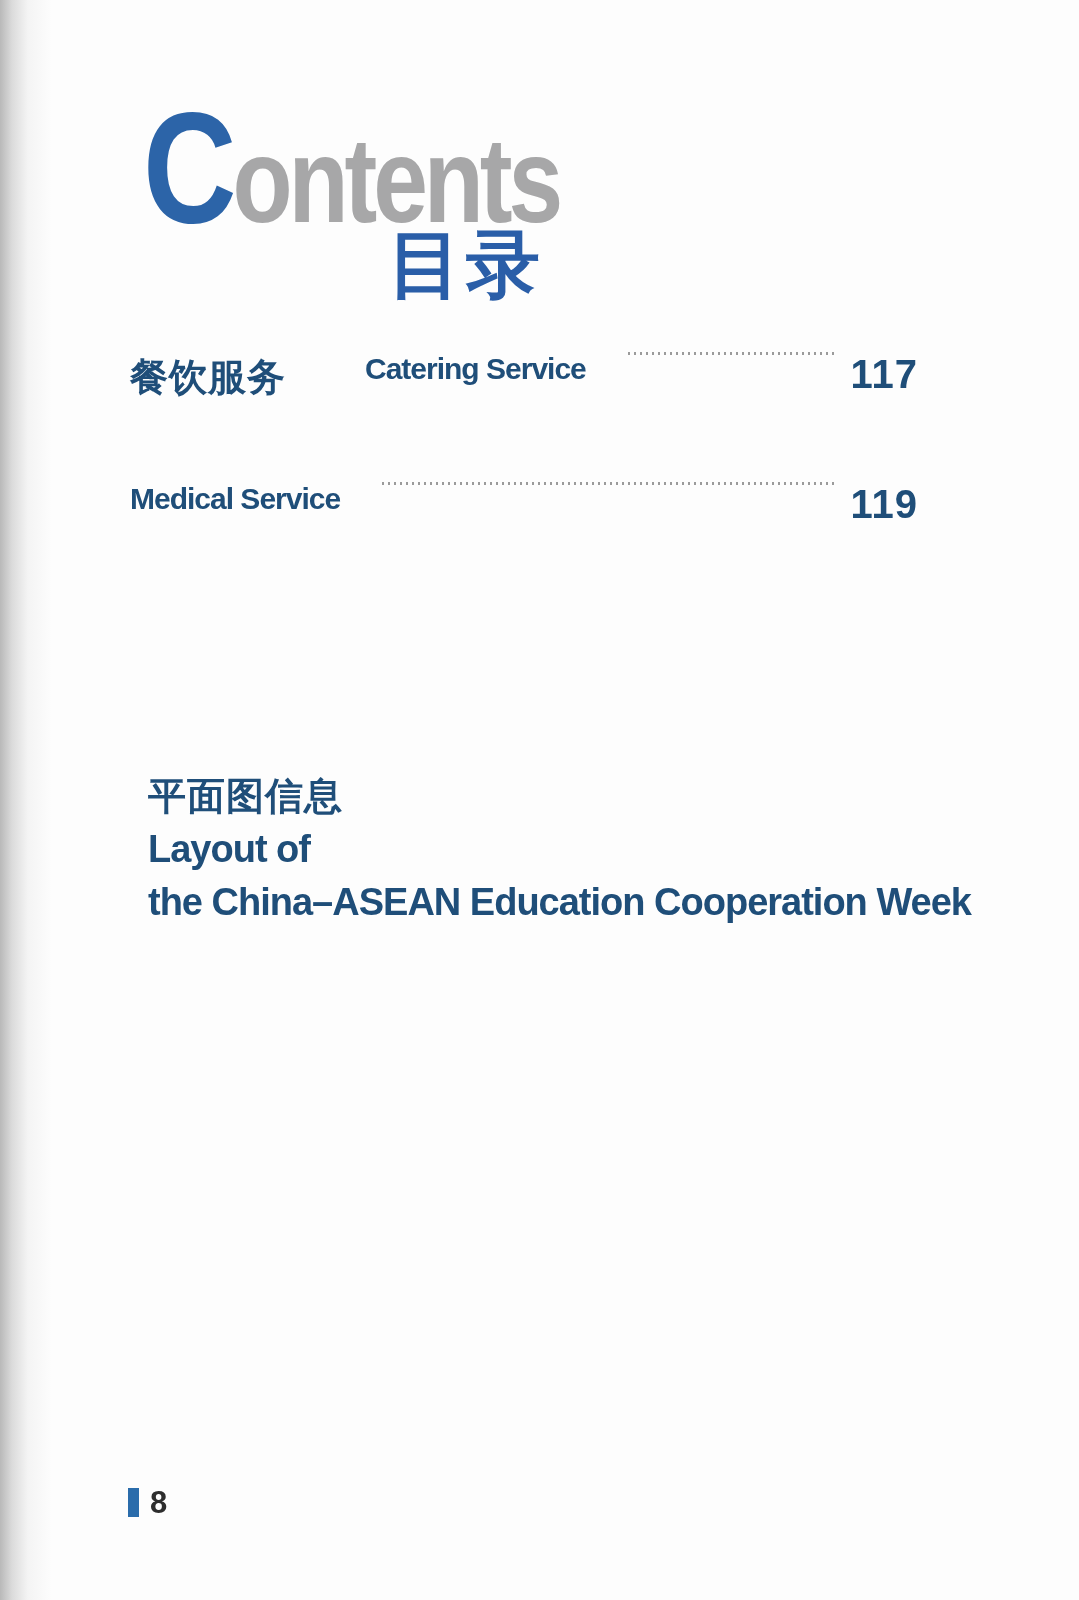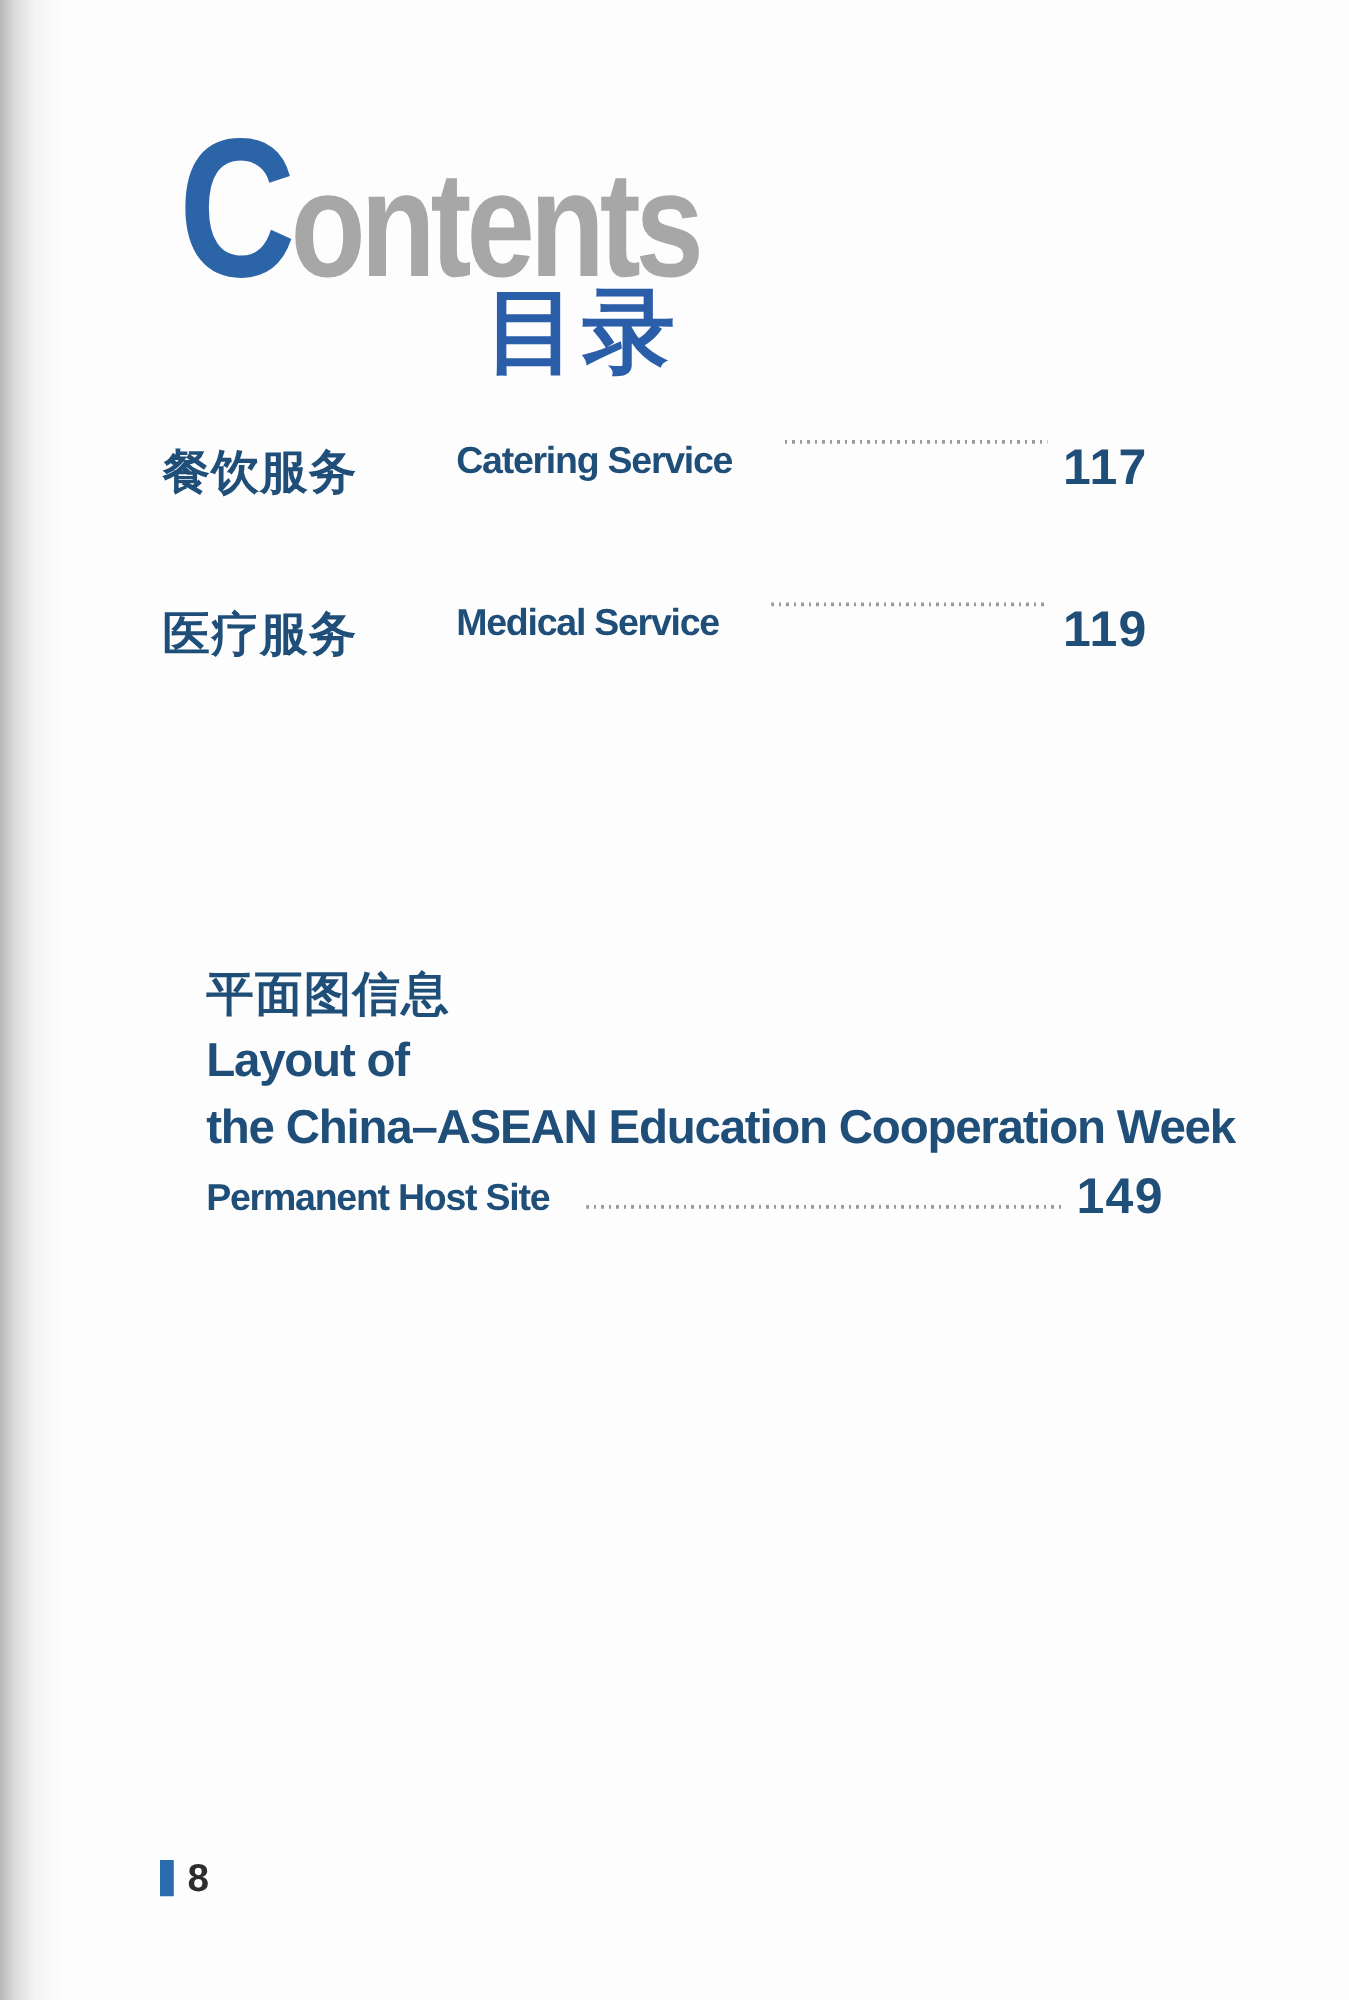--- a/index.html
+++ b/index.html
@@ -103,21 +103,21 @@
     text-align: right;
     font-size: 40px;
     font-weight: bold;
     color: #1f4e79;
     letter-spacing: 1px;
   }
 
   
   .layout-block {
     position: absolute;
-    left: 165px; top: 770px;
+    left: 148px; top: 770px;
     width: 766px;
   }
   .layout-line {
     font-size: 38px;
     font-weight: bold;
     color: #1f4e79;
     line-height: 53px;
     letter-spacing: -1px;
     white-space: nowrap;
   }
@@ -168,38 +168,32 @@
   <div class="toc">
 
     <div class="toc-row">
       <span class="toc-cn">餐饮服务</span>
       <span class="toc-en">Catering Service</span>
       <span class="leader"></span>
       <span class="toc-page">117</span>
     </div>
 
     <div class="toc-row">
-      <span class="toc-cn">医疗服务</span>
       <span class="toc-en">Medical Service</span>
       <span class="leader"></span>
       <span class="toc-page">119</span>
     </div>
 
 
   </div>
 
   <div class="layout-block">
     <div class="layout-line cn">平面图信息</div>
     <div class="layout-line">Layout of</div>
     <div class="layout-line">the China–ASEAN Education Cooperation Week</div>
-    <div class="layout-tail">
-      <span class="toc-en">Permanent Host Site</span>
-      <span class="leader"></span>
-      <span class="toc-page">149</span>
-    </div>
   </div>
 
   <div class="footer">
     <span class="footer-bar"></span>
     <span class="footer-num">8</span>
   </div>
 
 </div>
 
 </body></html>

